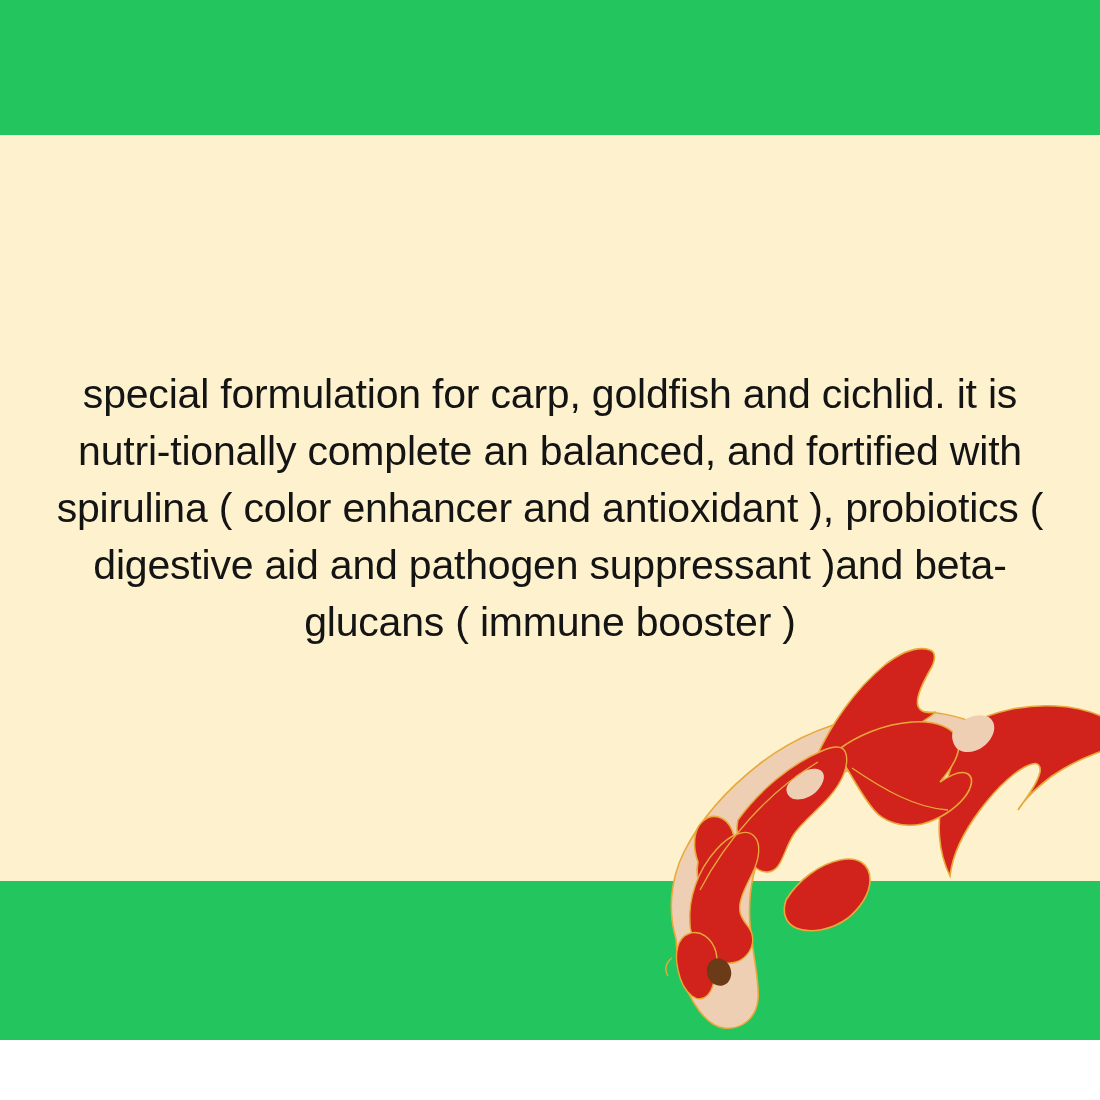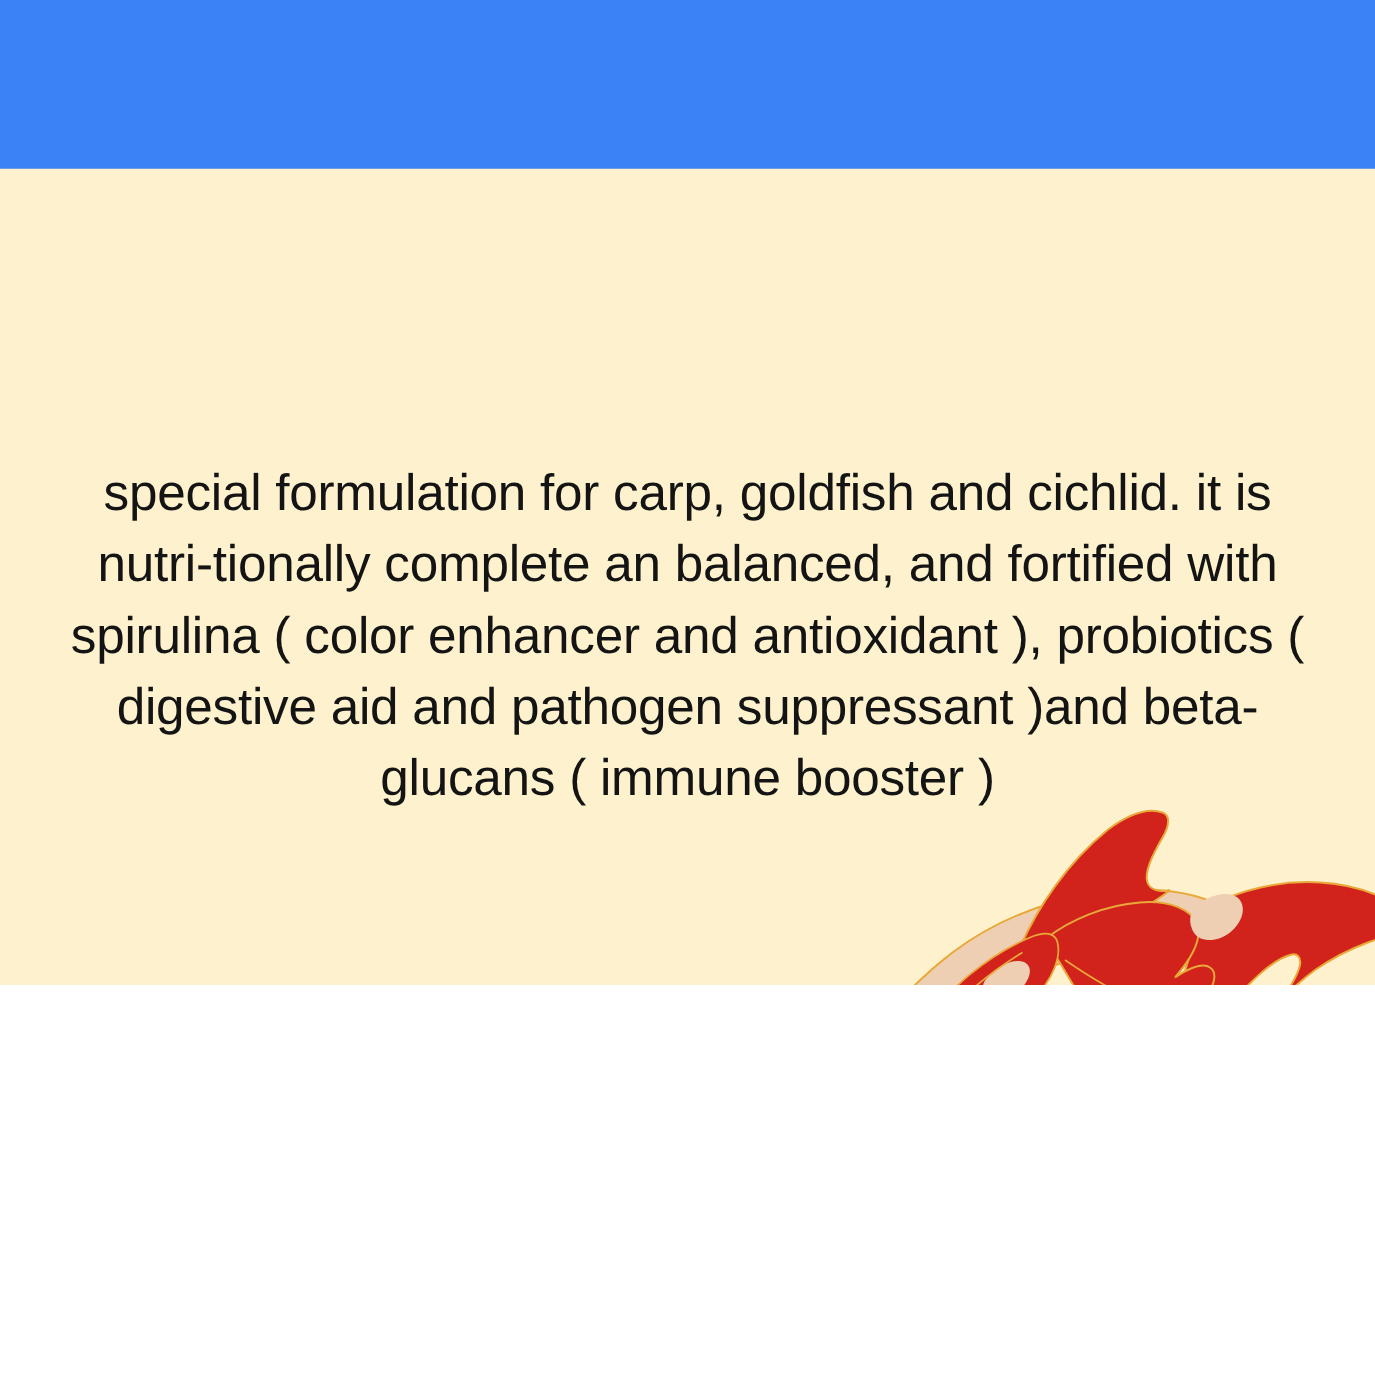--- a/index.html
+++ b/index.html
@@ -8,22 +8,22 @@
     padding: 0;
     background: #ffffff;
   }
   body {
     font-family: "Liberation Sans", sans-serif;
   }
 
   .slide {
     position: relative;
     width: 1100px;
-    height: 788px;
-    background: #3b82f6;
+    height: 1040px;
+    background: #22c55e;
     overflow: hidden;
   }
 
   
   .band {
     position: absolute;
     left: 0;
     top: 135px;
     width: 1100px;
     height: 746px;

